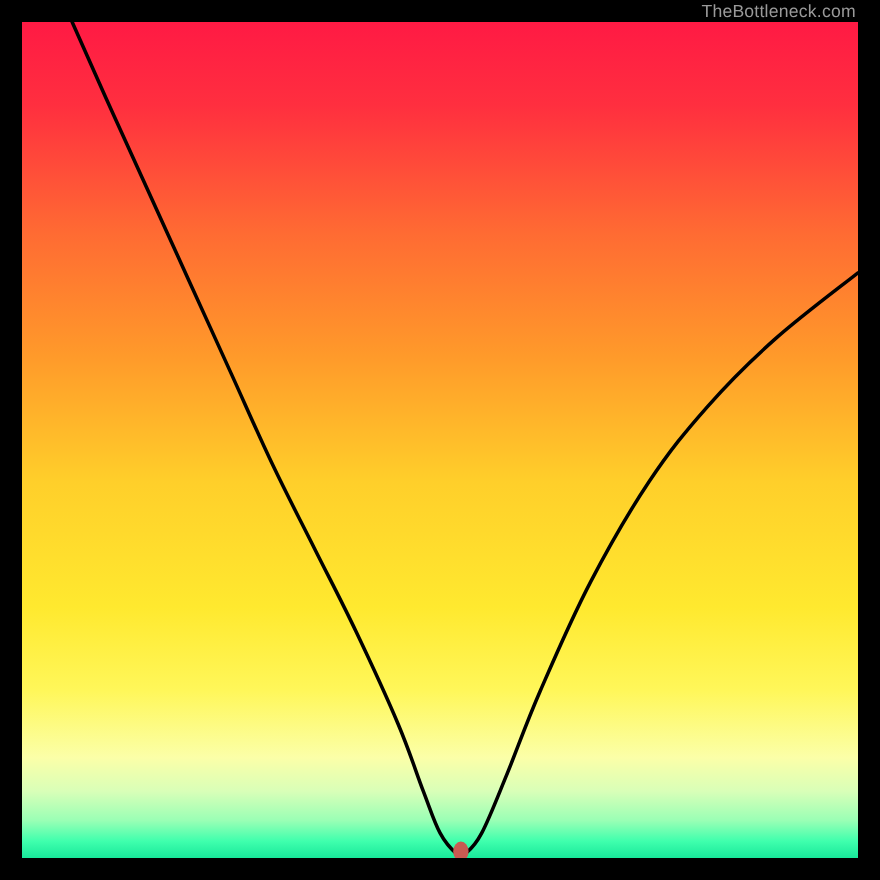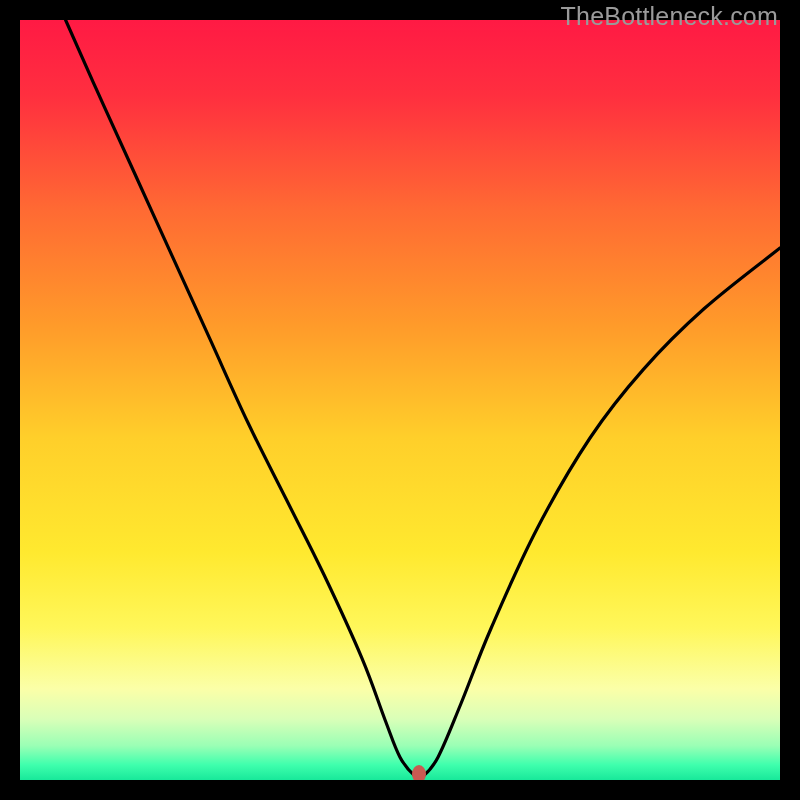--- a/index.html
+++ b/index.html
@@ -39,21 +39,21 @@
     left: 0;
     top: 0;
     width: 100%;
     height: 100%;
   }
   .watermark {
     position: absolute;
     top: 2px;
     right: 22px;
     color: #9a9a9a;
-    font-size: 25px;
+    font-size: 16px;
     font-weight: 500;
     letter-spacing: 0.2px;
     user-select: none;
   }
   .marker {
     position: absolute;
     width: 14px;
     height: 18px;
     border-radius: 7px / 9px;
     transform: translate(-50%, -50%);

